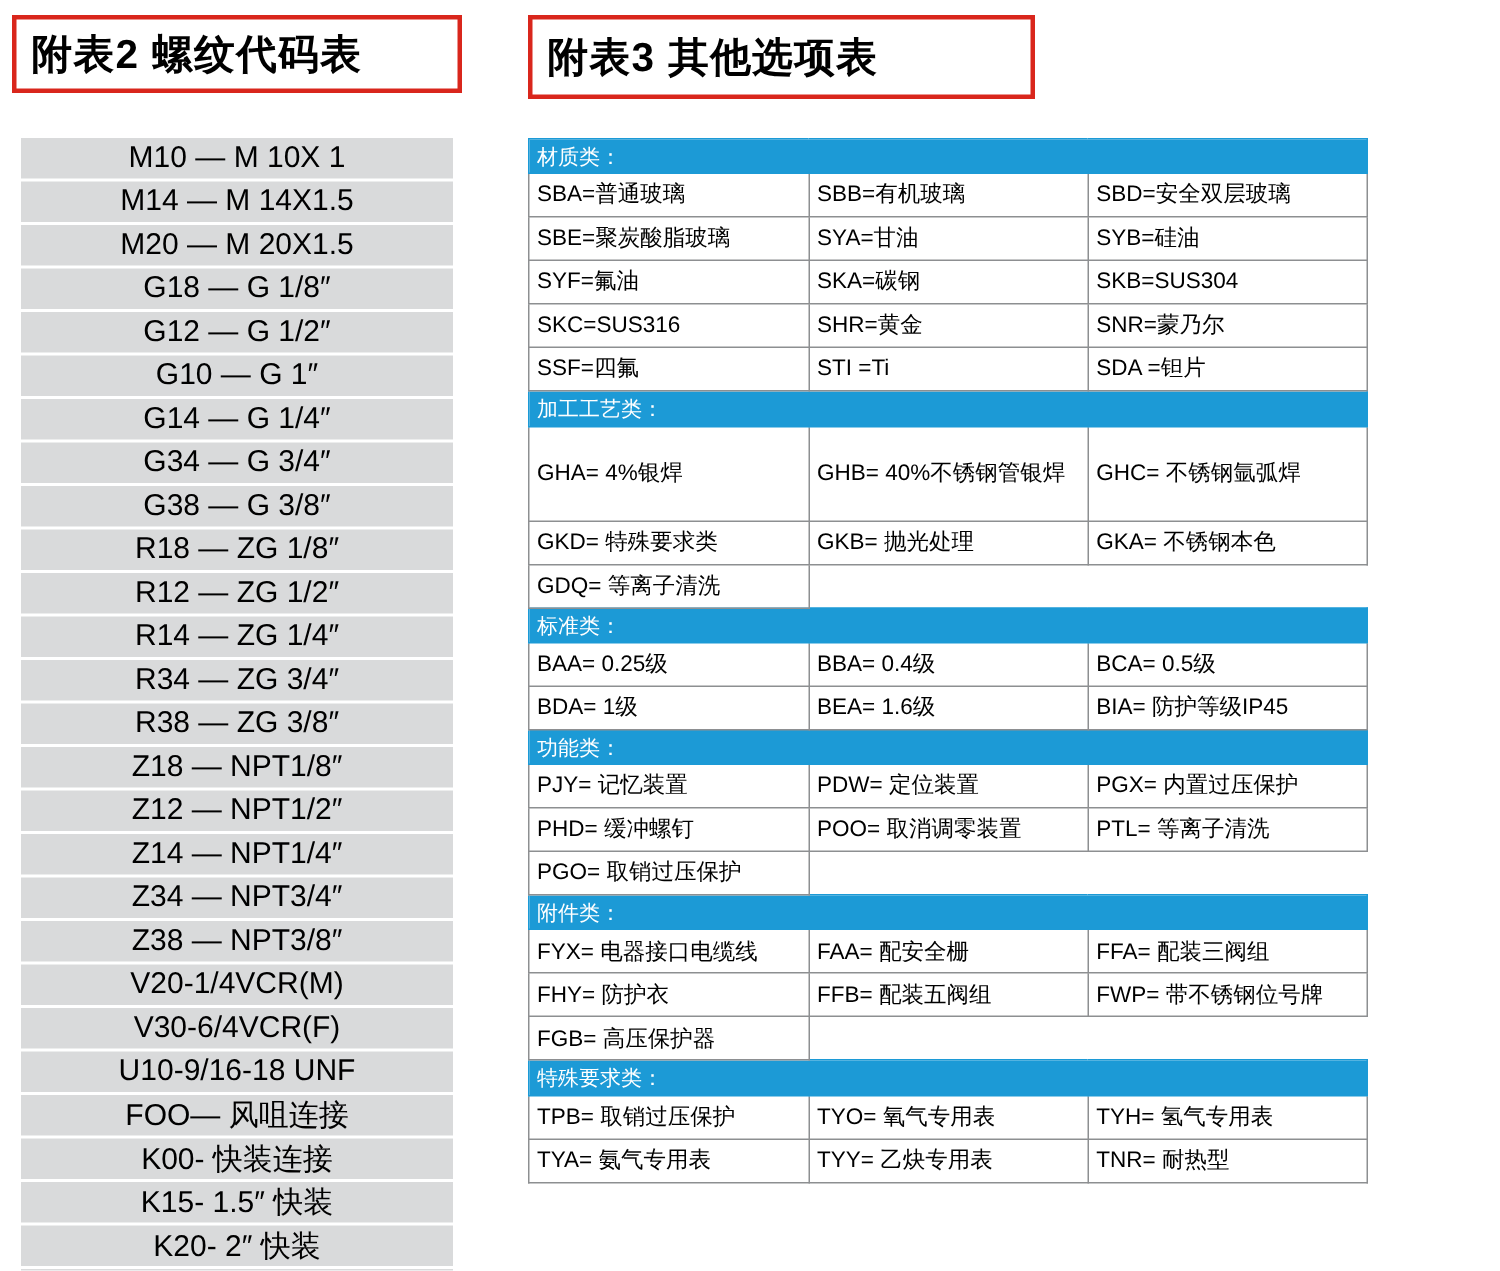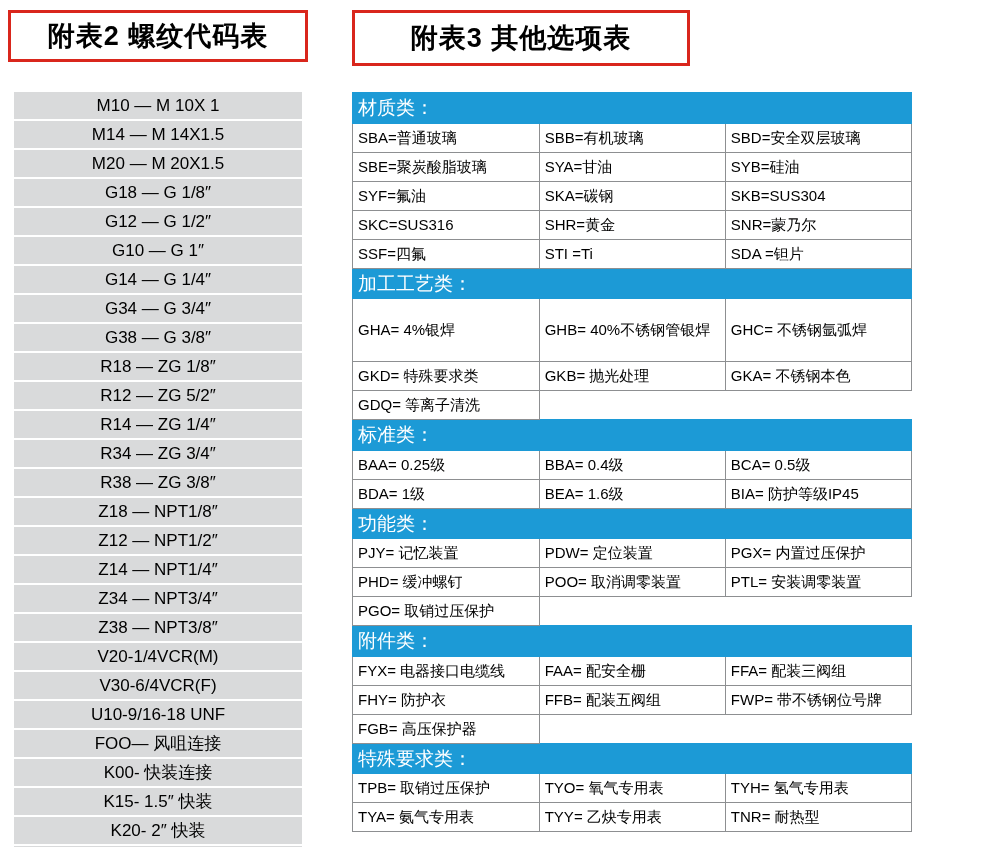--- a/index.html
+++ b/index.html
@@ -17,21 +17,20 @@
   }
 
   
   .title-box {
     position: absolute;
     border: 3px solid #d9261c;
     box-sizing: border-box;
     display: flex;
     align-items: center;
     padding: 16px 10px;
-    justify-content: center;
   }
   .title-text {
     font-size: 27px;
     font-weight: bold;
     letter-spacing: 1px;
     white-space: nowrap;
     line-height: 1;
   }
   #title-left { left: 8px; top: 10px; width: 300px; height: 52px; }
   #title-right { left: 352px; top: 10px; width: 338px; height: 56px; }
@@ -44,21 +43,21 @@
     width: 288px;
     border-collapse: collapse;
     table-layout: fixed;
   }
   #thread-table td {
     background: #d9dadb;
     border-bottom: 2px solid #ffffff;
     height: 27px;
     text-align: center;
     vertical-align: middle;
-    font-size: 17px;
+    font-size: 20px;
     padding: 0;
     white-space: nowrap;
   }
 
   
   #options-table {
     position: absolute;
     left: 352px;
     top: 92px;
     width: 560px;
@@ -77,21 +76,21 @@
     height: 22px;
     line-height: 1.45;
   }
   #options-table tr.section td {
     background: #1c9ad6;
     color: #ffffff;
     font-weight: normal;
     height: 20px;
     border-color: #1c9ad6;
     padding: 1px 5px;
-    font-size: 19px;
+    font-size: 14px;
   }
   #options-table tr.tall td {
     height: 56px;
   }
 </style>
 </head>
 <body>
 
 <div class="title-box" id="title-left">
   <span class="title-text">附表2 螺纹代码表</span>
@@ -126,21 +125,21 @@
       <tr>
         <td>G34 — G 3/4″</td>
       </tr>
       <tr>
         <td>G38 — G 3/8″</td>
       </tr>
       <tr>
         <td>R18 — ZG 1/8″</td>
       </tr>
       <tr>
-        <td>R12 — ZG 5/2″</td>
+        <td>R12 — ZG 1/2″</td>
       </tr>
       <tr>
         <td>R14 — ZG 1/4″</td>
       </tr>
       <tr>
         <td>R34 — ZG 3/4″</td>
       </tr>
       <tr>
         <td>R38 — ZG 3/8″</td>
       </tr>
@@ -255,21 +254,21 @@
         <td colspan="3">功能类：</td>
       </tr>
       <tr>
         <td>PJY= 记忆装置</td>
         <td>PDW= 定位装置</td>
         <td>PGX= 内置过压保护</td>
       </tr>
       <tr>
         <td> PHD= 缓冲螺钉</td>
         <td>POO= 取消调零装置</td>
-        <td>PTL= 安装调零装置</td>
+        <td>PTL= 等离子清洗</td>
       </tr>
       <tr>
         <td>PGO= 取销过压保护</td>
         <td colspan="2" style="border: none;"></td>
       </tr>
       <tr class="section">
         <td colspan="3">附件类：</td>
       </tr>
       <tr>
         <td>FYX= 电器接口电缆线</td>

